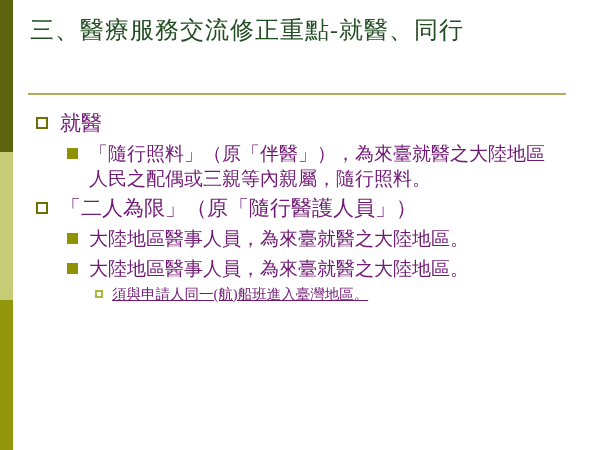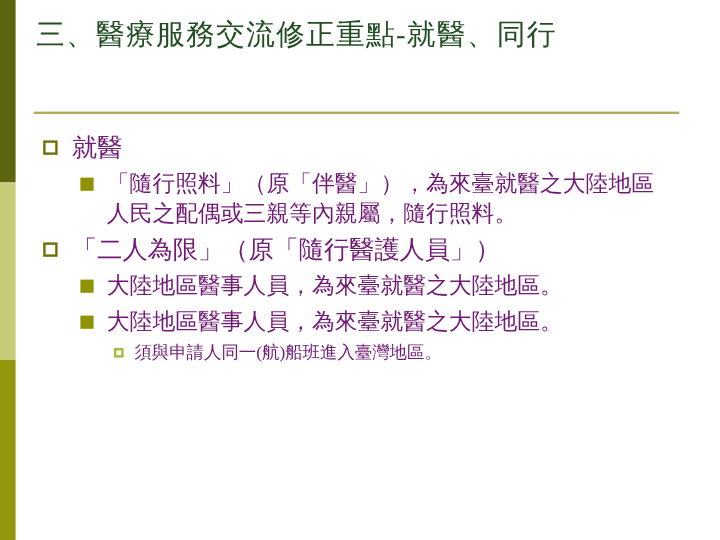--- a/index.html
+++ b/index.html
@@ -33,21 +33,21 @@
   }
 
   
   .body-list {
     position: absolute; left: 0; top: 106px; width: 590px;
     color: #701a75;
   }
   .item { display: flex; align-items: flex-start; }
   .l1 { font-size: 21px; line-height: 26px; margin: 4px 0 2px 36px; }
   .l2 { font-size: 19px; line-height: 25px; margin: 5px 0 2px 67px; }
-  .l3 { font-size: 14.5px; line-height: 19px; margin: 4px 0 0 95px; }
+  .l3 { font-size: 14.5px; line-height: 19px; margin: 4px 0 0 95px; text-decoration: underline; }
 
   .marker { flex: 0 0 auto; display: inline-block; box-sizing: border-box; }
   .m1 { width: 12px; height: 12px; border: 2px solid #6e7002; background: #ffffff; margin: 7px 12px 0 0; }
   .m2 { width: 11px; height: 11px; background: #8f9202; margin: 7px 11px 0 0; }
   .m3 { width: 8px; height: 8px; border: 2px solid #a9b93f; background: #ffffff; margin: 5px 9px 0 0; }
 
   .txt { flex: 1 1 auto; }
   .txt .line { display: block; }
 </style>
 </head>

